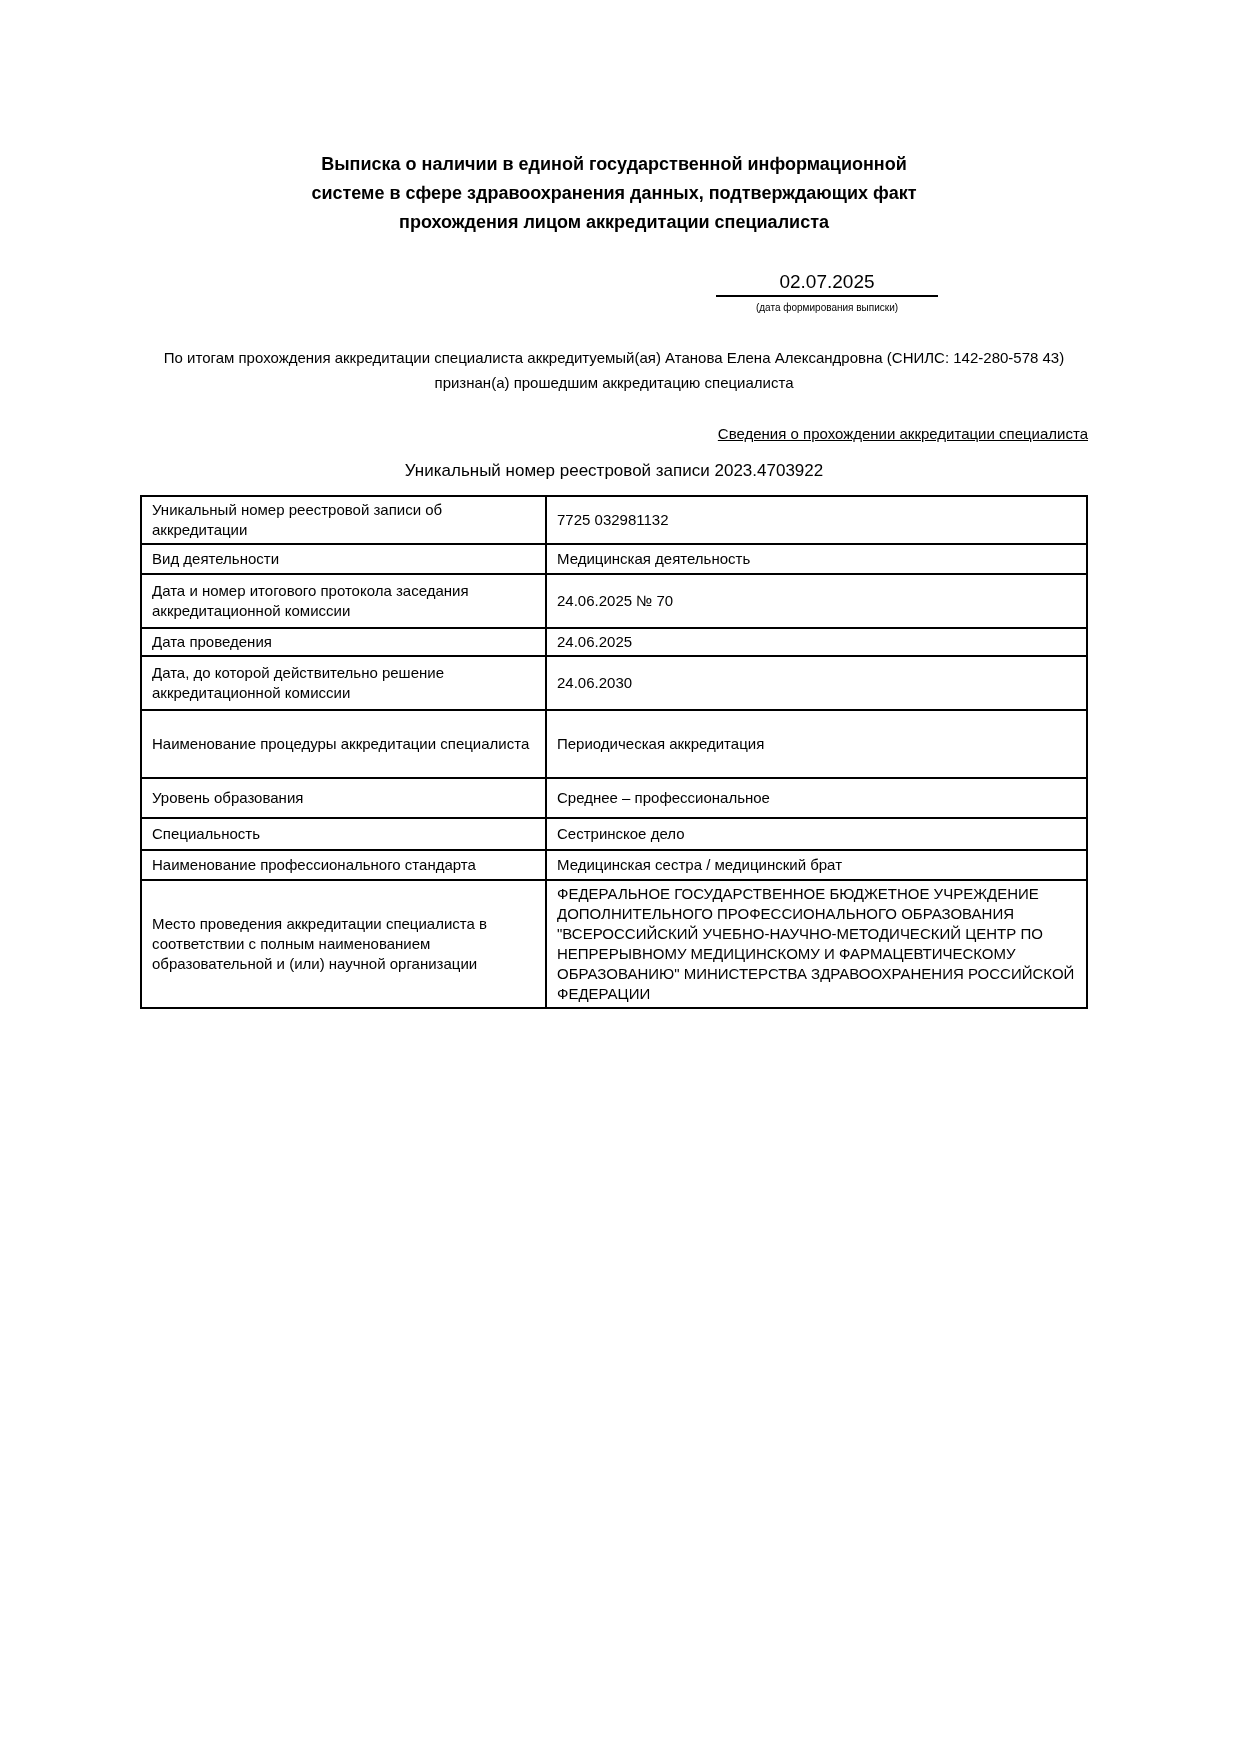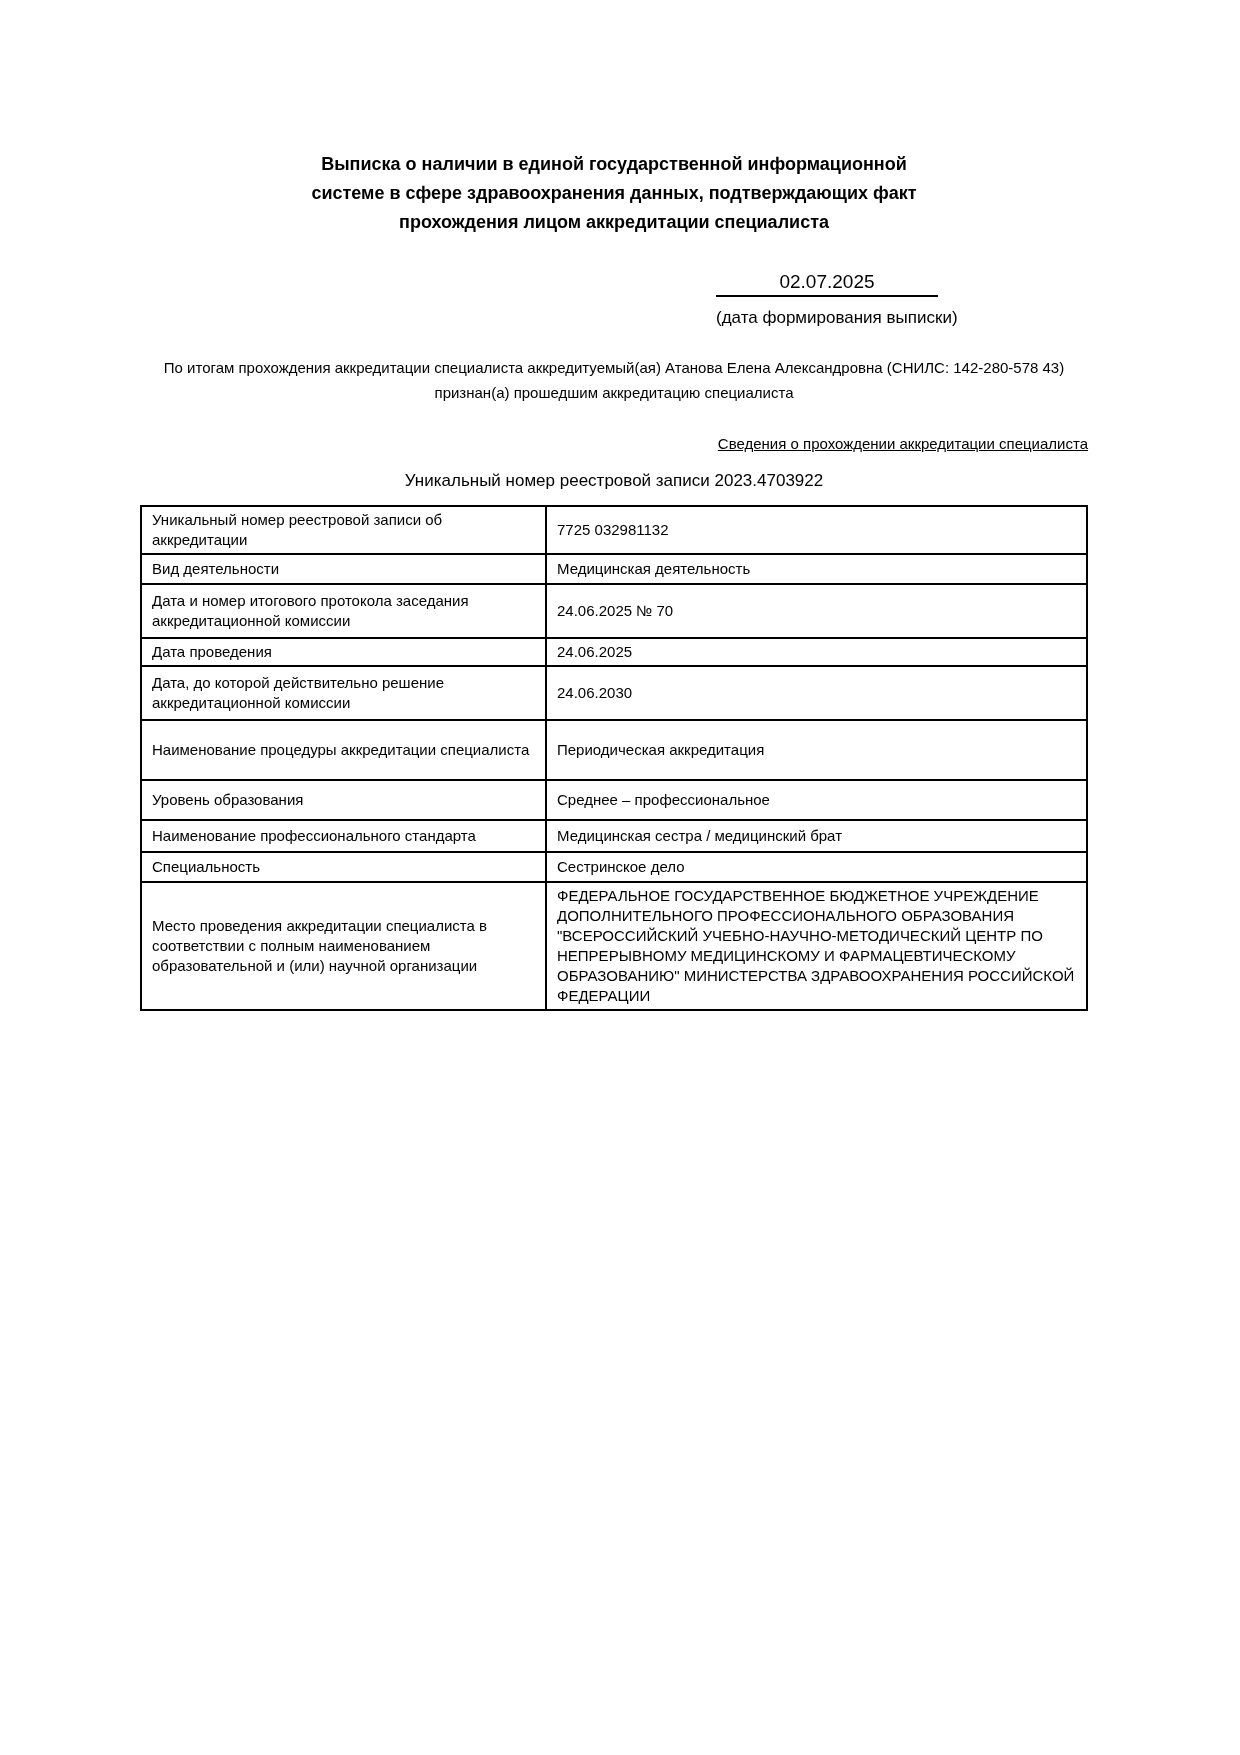--- a/index.html
+++ b/index.html
@@ -26,23 +26,23 @@
     margin: 35px 150px 0 auto;
     text-align: center;
   }
   .date-value {
     font-size: 19px;
     line-height: 20px;
     padding-bottom: 3px;
     border-bottom: 2px solid #000;
   }
   .date-caption {
-    font-size: 17px;
+    font-size: 10px;
     line-height: 17px;
-    margin-top: 12px;
+    margin-top: 2px;
     white-space: nowrap;
   }
   .summary {
     margin-top: 29px;
     font-size: 15px;
     line-height: 25px;
     text-align: center;
   }
   .section-heading {
     margin-top: 29px;
@@ -71,21 +71,21 @@
     font-size: 15px;
     line-height: 20px;
     word-wrap: break-word;
   }
   table.acc-table td:first-child { width: 383px; }
   table.acc-table tr:nth-child(1)  { height: 44px; }
   table.acc-table tr:nth-child(2)  { height: 30px; }
   table.acc-table tr:nth-child(3)  { height: 54px; margin-left: 46px; }
   table.acc-table tr:nth-child(4)  { height: 28px; }
   table.acc-table tr:nth-child(5)  { height: 54px; }
-  table.acc-table tr:nth-child(6)  { height: 60px; }
+  table.acc-table tr:nth-child(6)  { height: 68px; }
   table.acc-table tr:nth-child(7)  { height: 40px; }
   table.acc-table tr:nth-child(8)  { height: 32px; }
   table.acc-table tr:nth-child(9)  { height: 30px; }
   table.acc-table tr:nth-child(10) { height: 128px; }
 </style>
 </head>
 <body>
 
 <div class="content">
 
@@ -130,26 +130,26 @@
         </tr>
         <tr>
           <td>Наименование процедуры аккредитации специалиста</td>
           <td>Периодическая аккредитация</td>
         </tr>
         <tr>
           <td>Уровень образования</td>
           <td>Среднее – профессиональное</td>
         </tr>
         <tr>
+          <td>Специальность</td>
+          <td>Сестринское дело</td>
+        </tr>
+        <tr>
           <td>Наименование профессионального стандарта</td>
           <td>Медицинская сестра / медицинский брат</td>
-        </tr>
-        <tr>
-          <td>Специальность</td>
-          <td>Сестринское дело</td>
         </tr>
         <tr>
           <td>Место проведения аккредитации специалиста в соответствии с полным наименованием образовательной и (или) научной организации</td>
           <td>ФЕДЕРАЛЬНОЕ ГОСУДАРСТВЕННОЕ БЮДЖЕТНОЕ УЧРЕЖДЕНИЕ ДОПОЛНИТЕЛЬНОГО ПРОФЕССИОНАЛЬНОГО ОБРАЗОВАНИЯ "ВСЕРОССИЙСКИЙ УЧЕБНО-НАУЧНО-МЕТОДИЧЕСКИЙ ЦЕНТР ПО НЕПРЕРЫВНОМУ МЕДИЦИНСКОМУ И ФАРМАЦЕВТИЧЕСКОМУ ОБРАЗОВАНИЮ" МИНИСТЕРСТВА ЗДРАВООХРАНЕНИЯ РОССИЙСКОЙ ФЕДЕРАЦИИ</td>
         </tr>
       </tbody>
   </table>
 
 </div>
 

